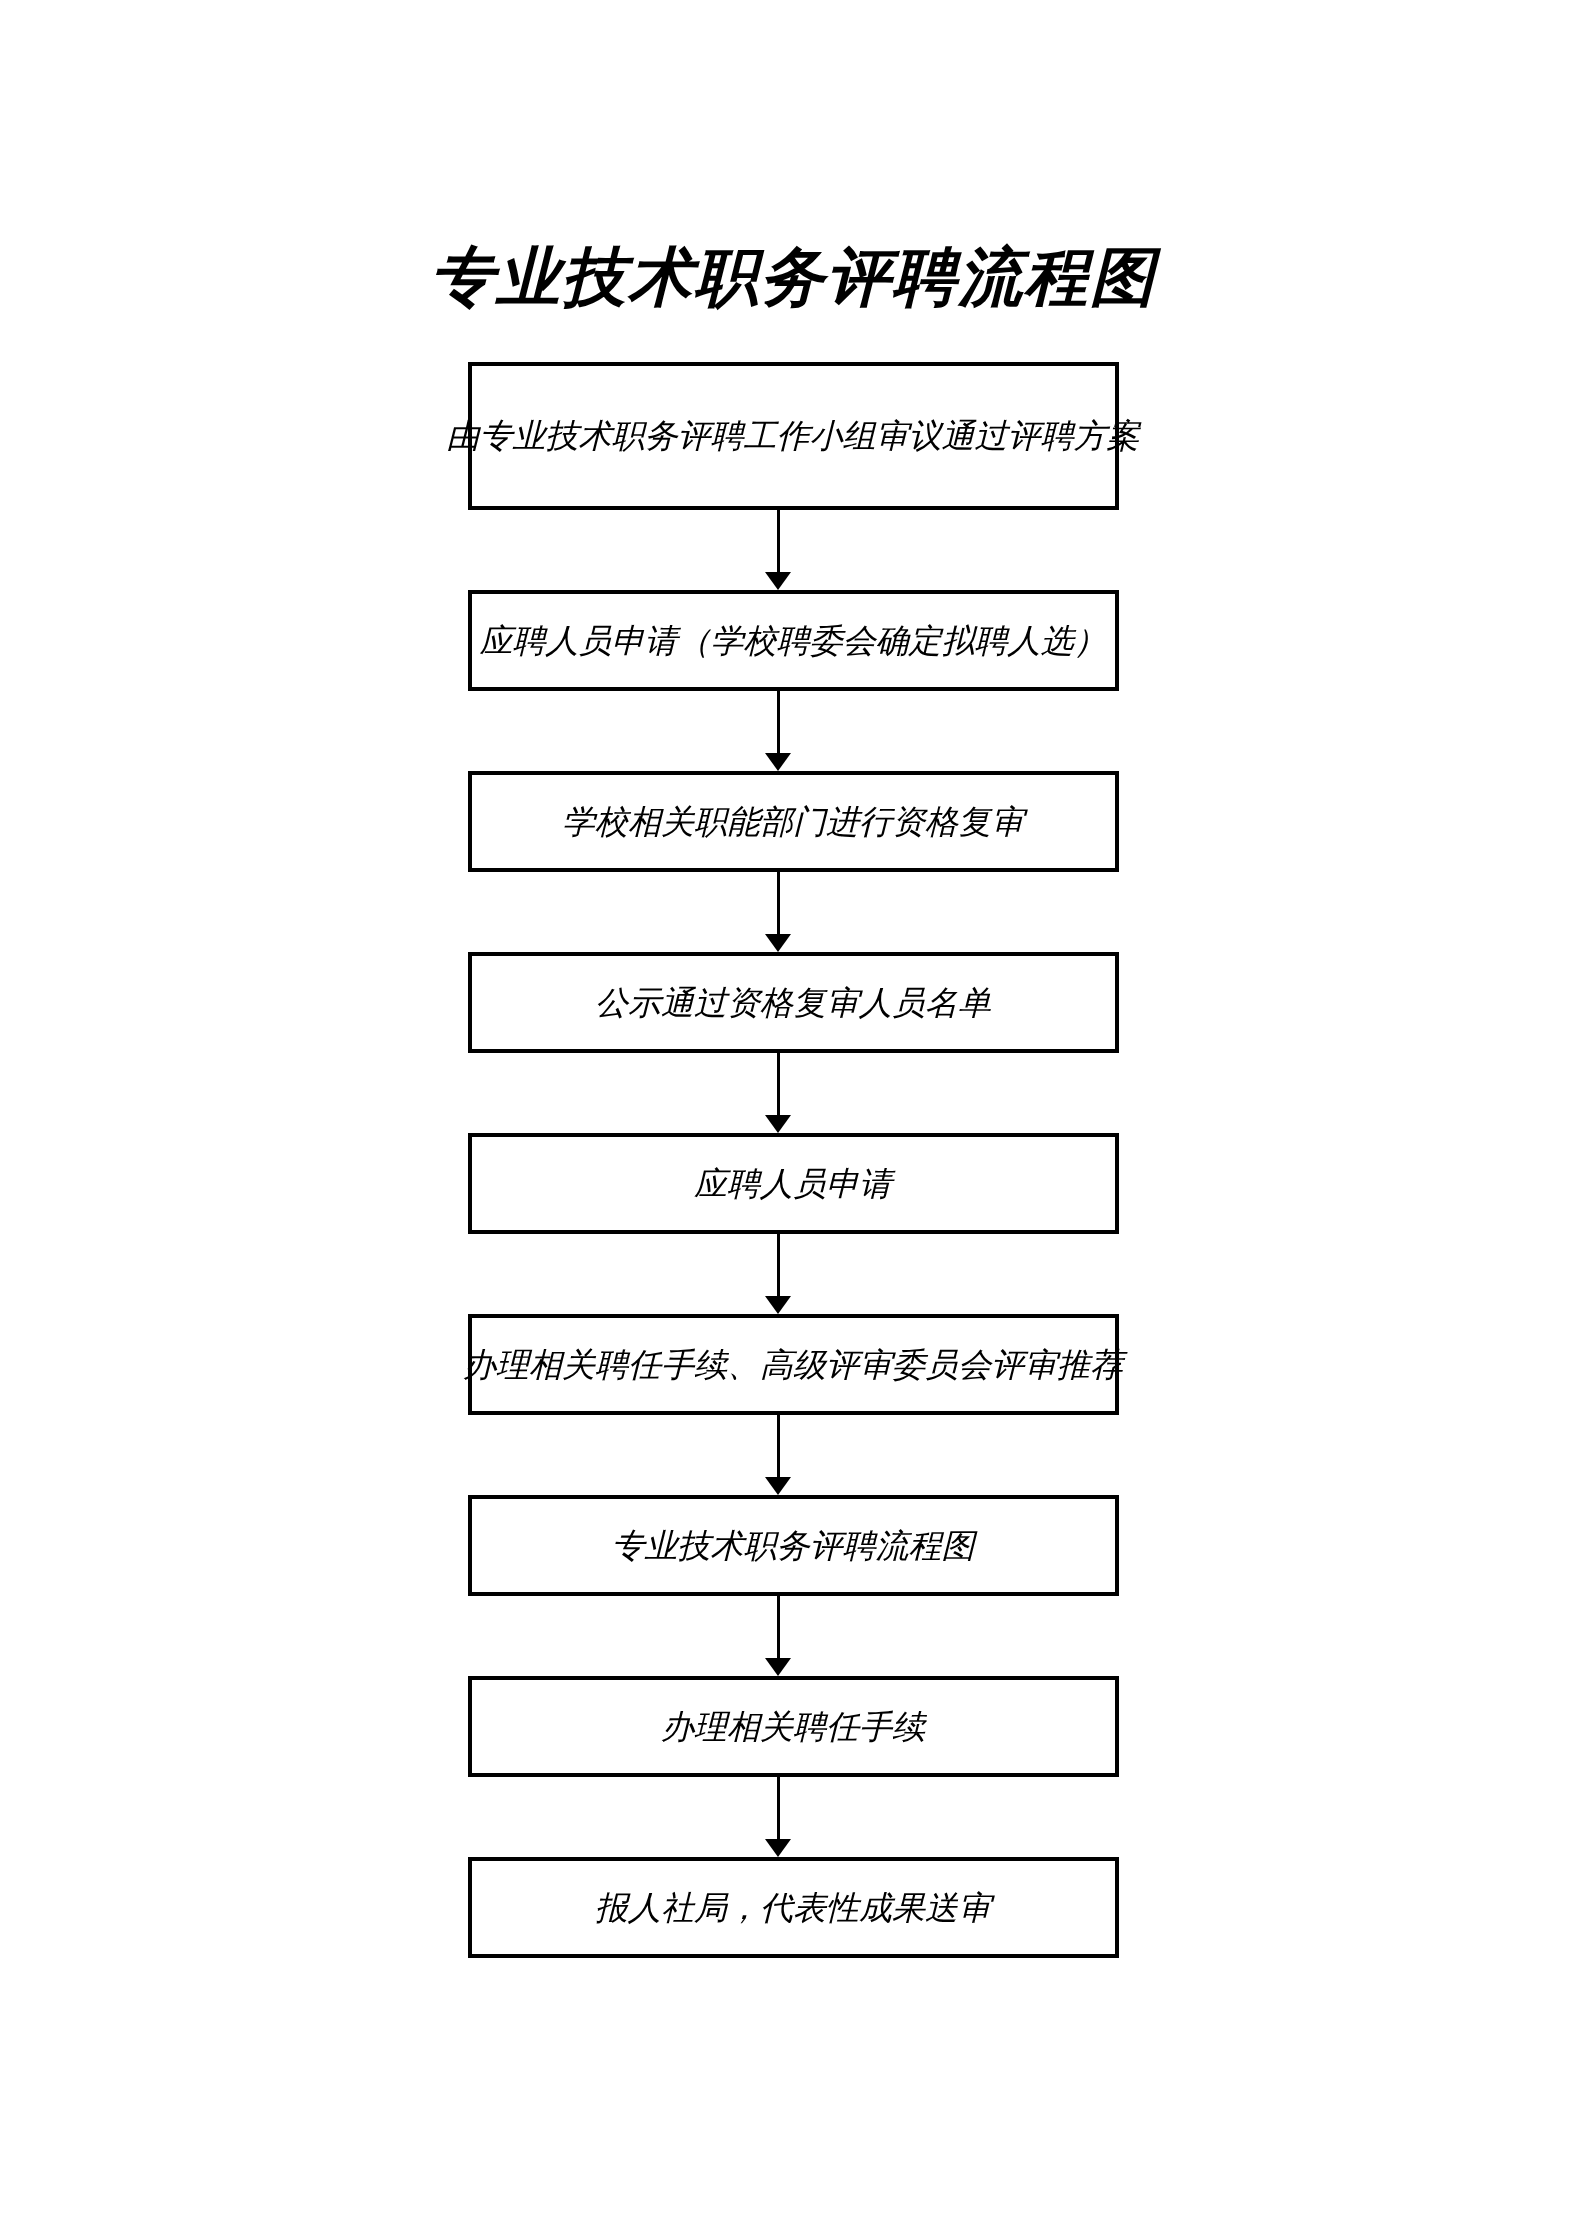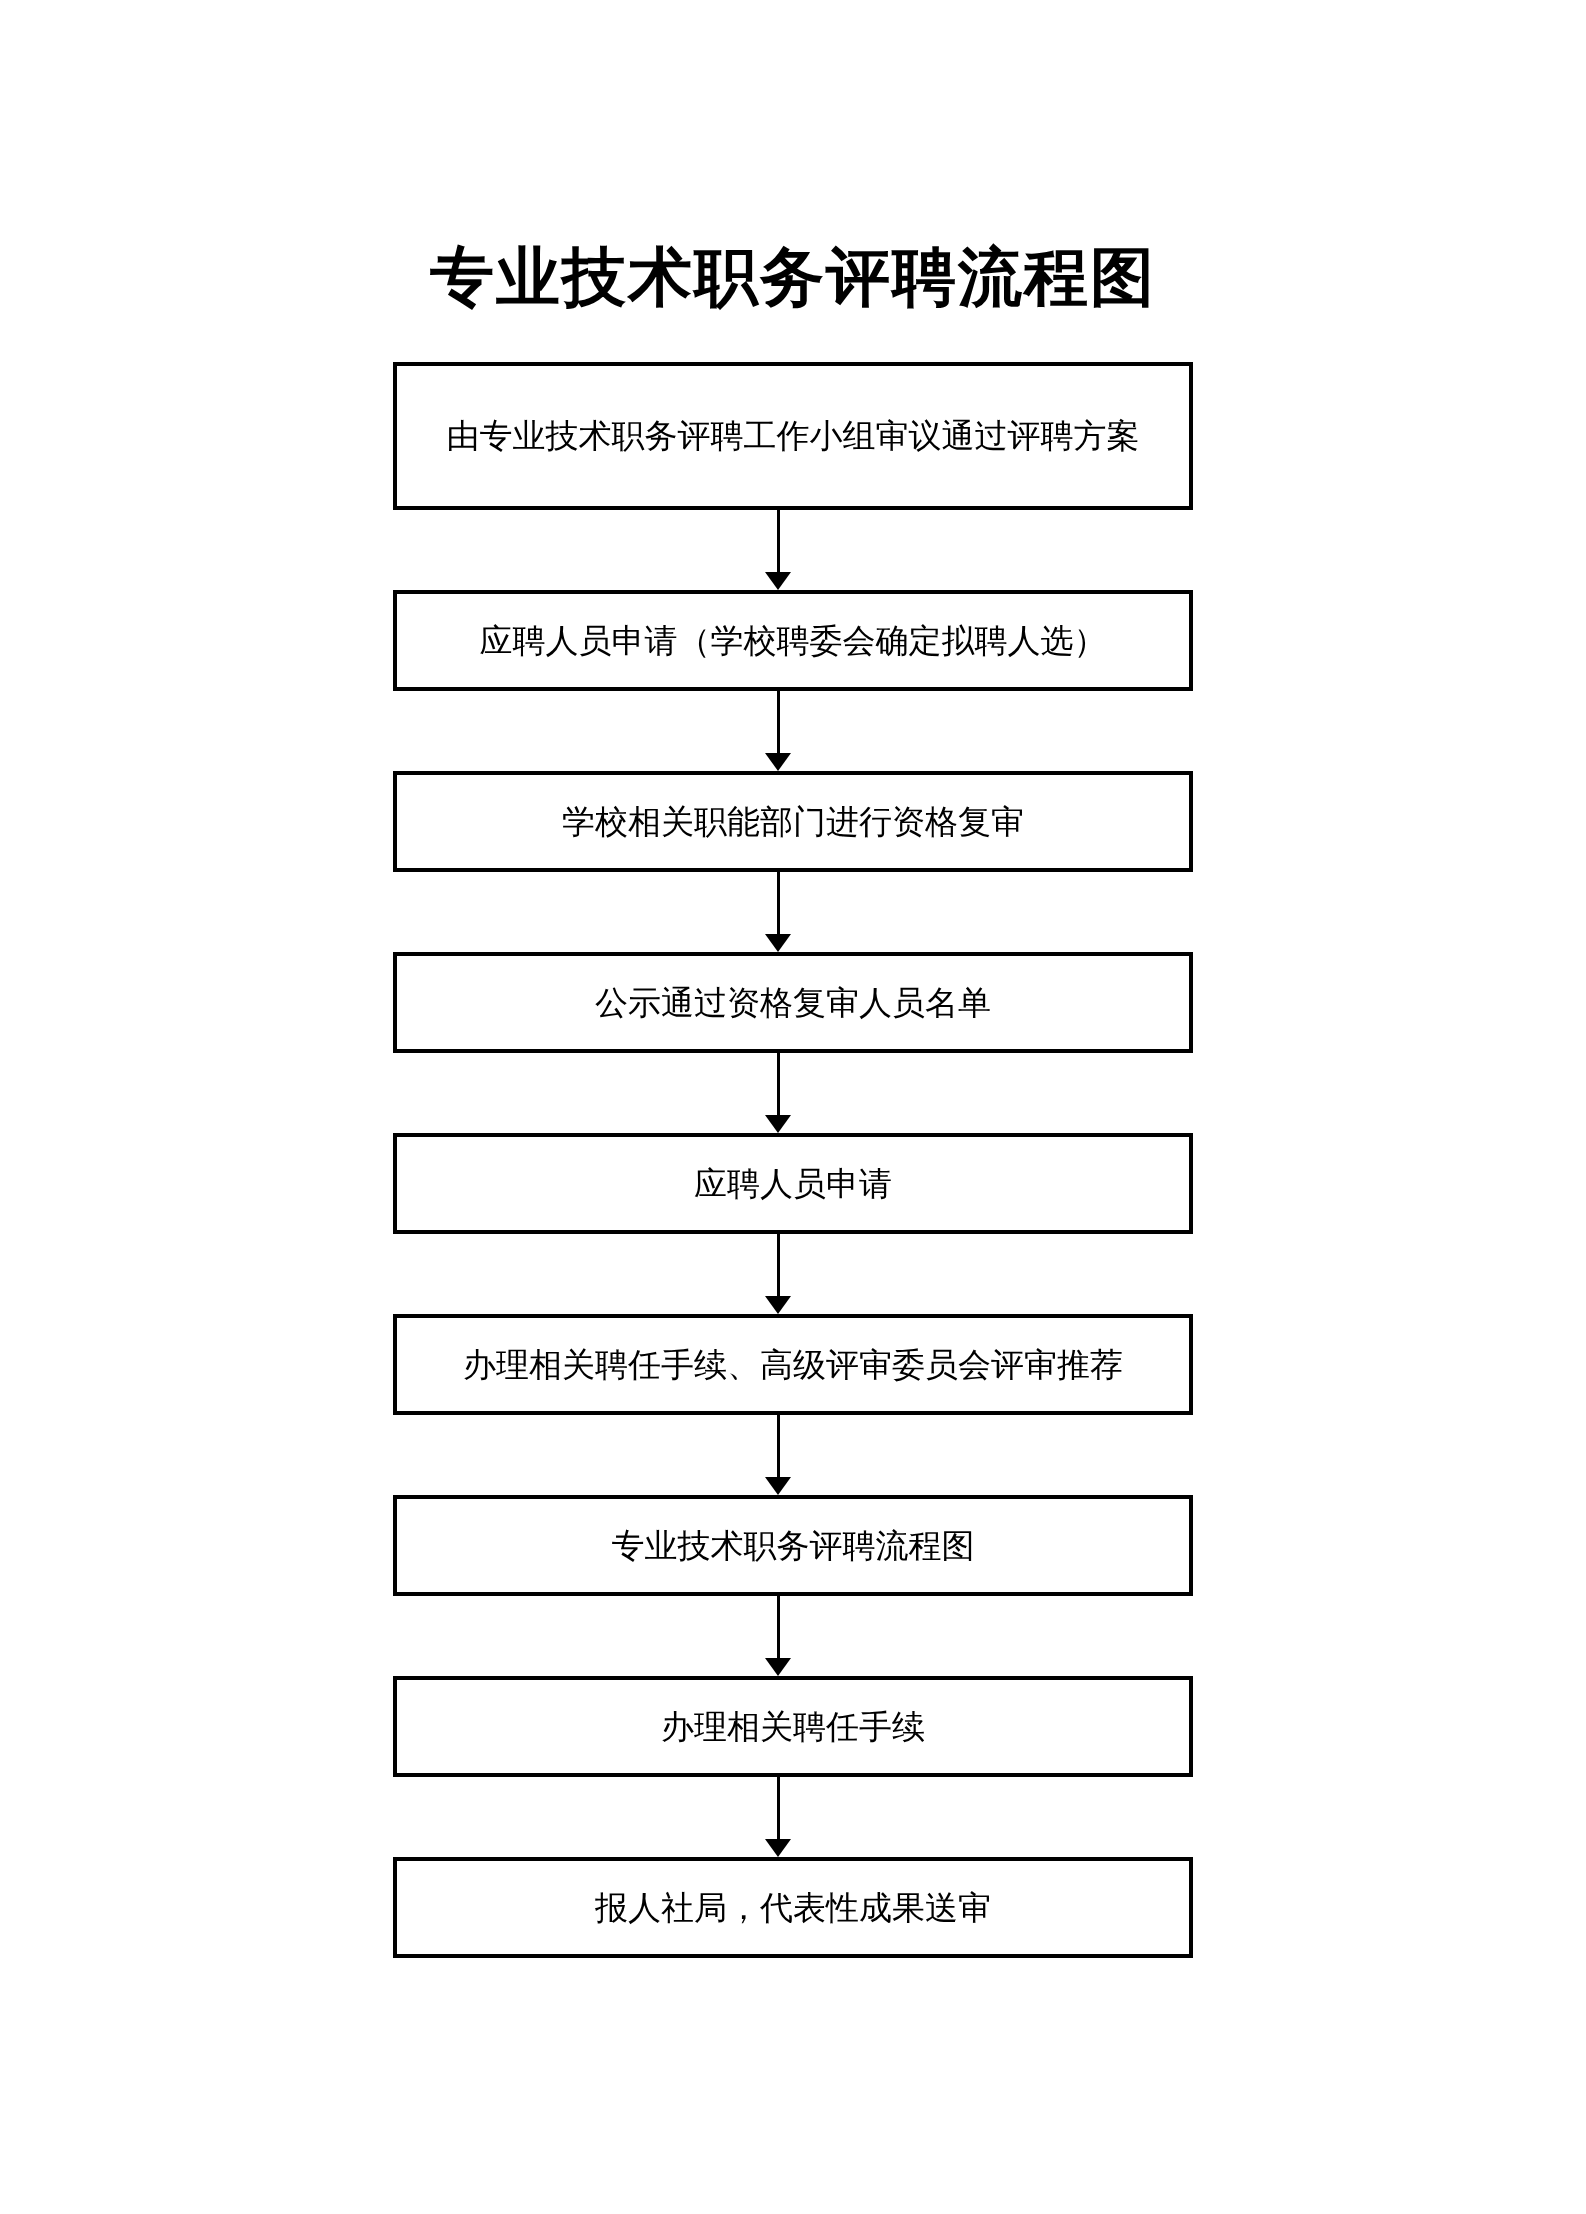--- a/index.html
+++ b/index.html
@@ -14,31 +14,32 @@
     width: 1586px;
     height: 2214px;
     background: #ffffff;
     overflow: hidden;
   }
   .content {
     display: flex;
     flex-direction: column;
     align-items: center;
     padding-top: 240px;
+    font-style: italic;
   }
   .title {
     font-size: 64px;
     font-weight: bold;
     line-height: 76px;
     margin: 0 0 46px 0;
     letter-spacing: 2px;
     white-space: nowrap;
   }
   .box {
-    width: 800px;
+    width: 651px;
     box-sizing: border-box;
     border: 4px solid #000000;
     background: #ffffff;
     display: flex;
     flex-direction: column;
     justify-content: center;
     align-items: center;
     text-align: center;
   }
   .box-tall { height: 148px; }

